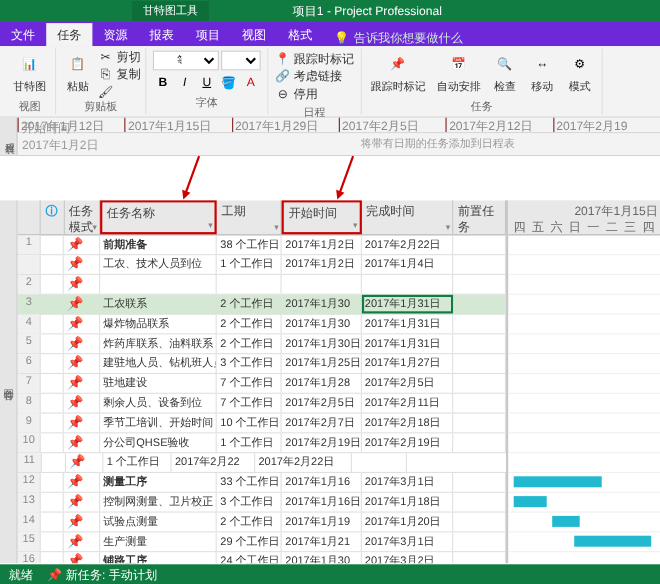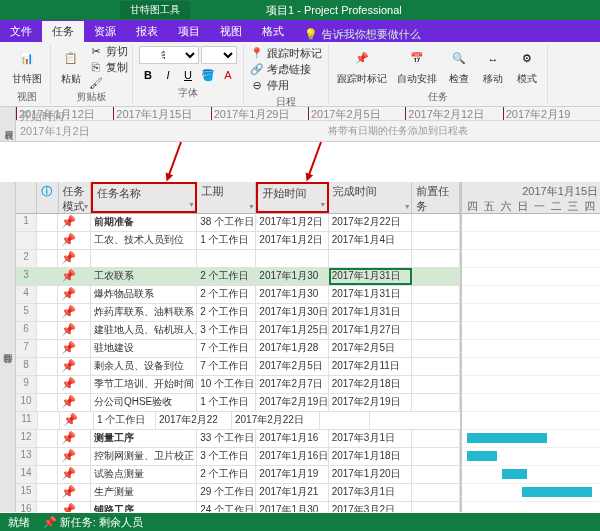--- a/index.html
+++ b/index.html
@@ -452,14 +452,14 @@
         <div class="gantt-row">
           <div class="bar" style="left: 60px; width: 70px;"></div>
         </div>
         <div class="gantt-row"></div>
       </div>
   </div>
 </div>
 
 <div class="statusbar">
   <span>就绪</span>
-  <span>📌 <span>新任务: 剩余人员</span></span>
+  <span>📌 <span>新任务: 手动计划</span></span>
 </div>
 
 </body></html>

